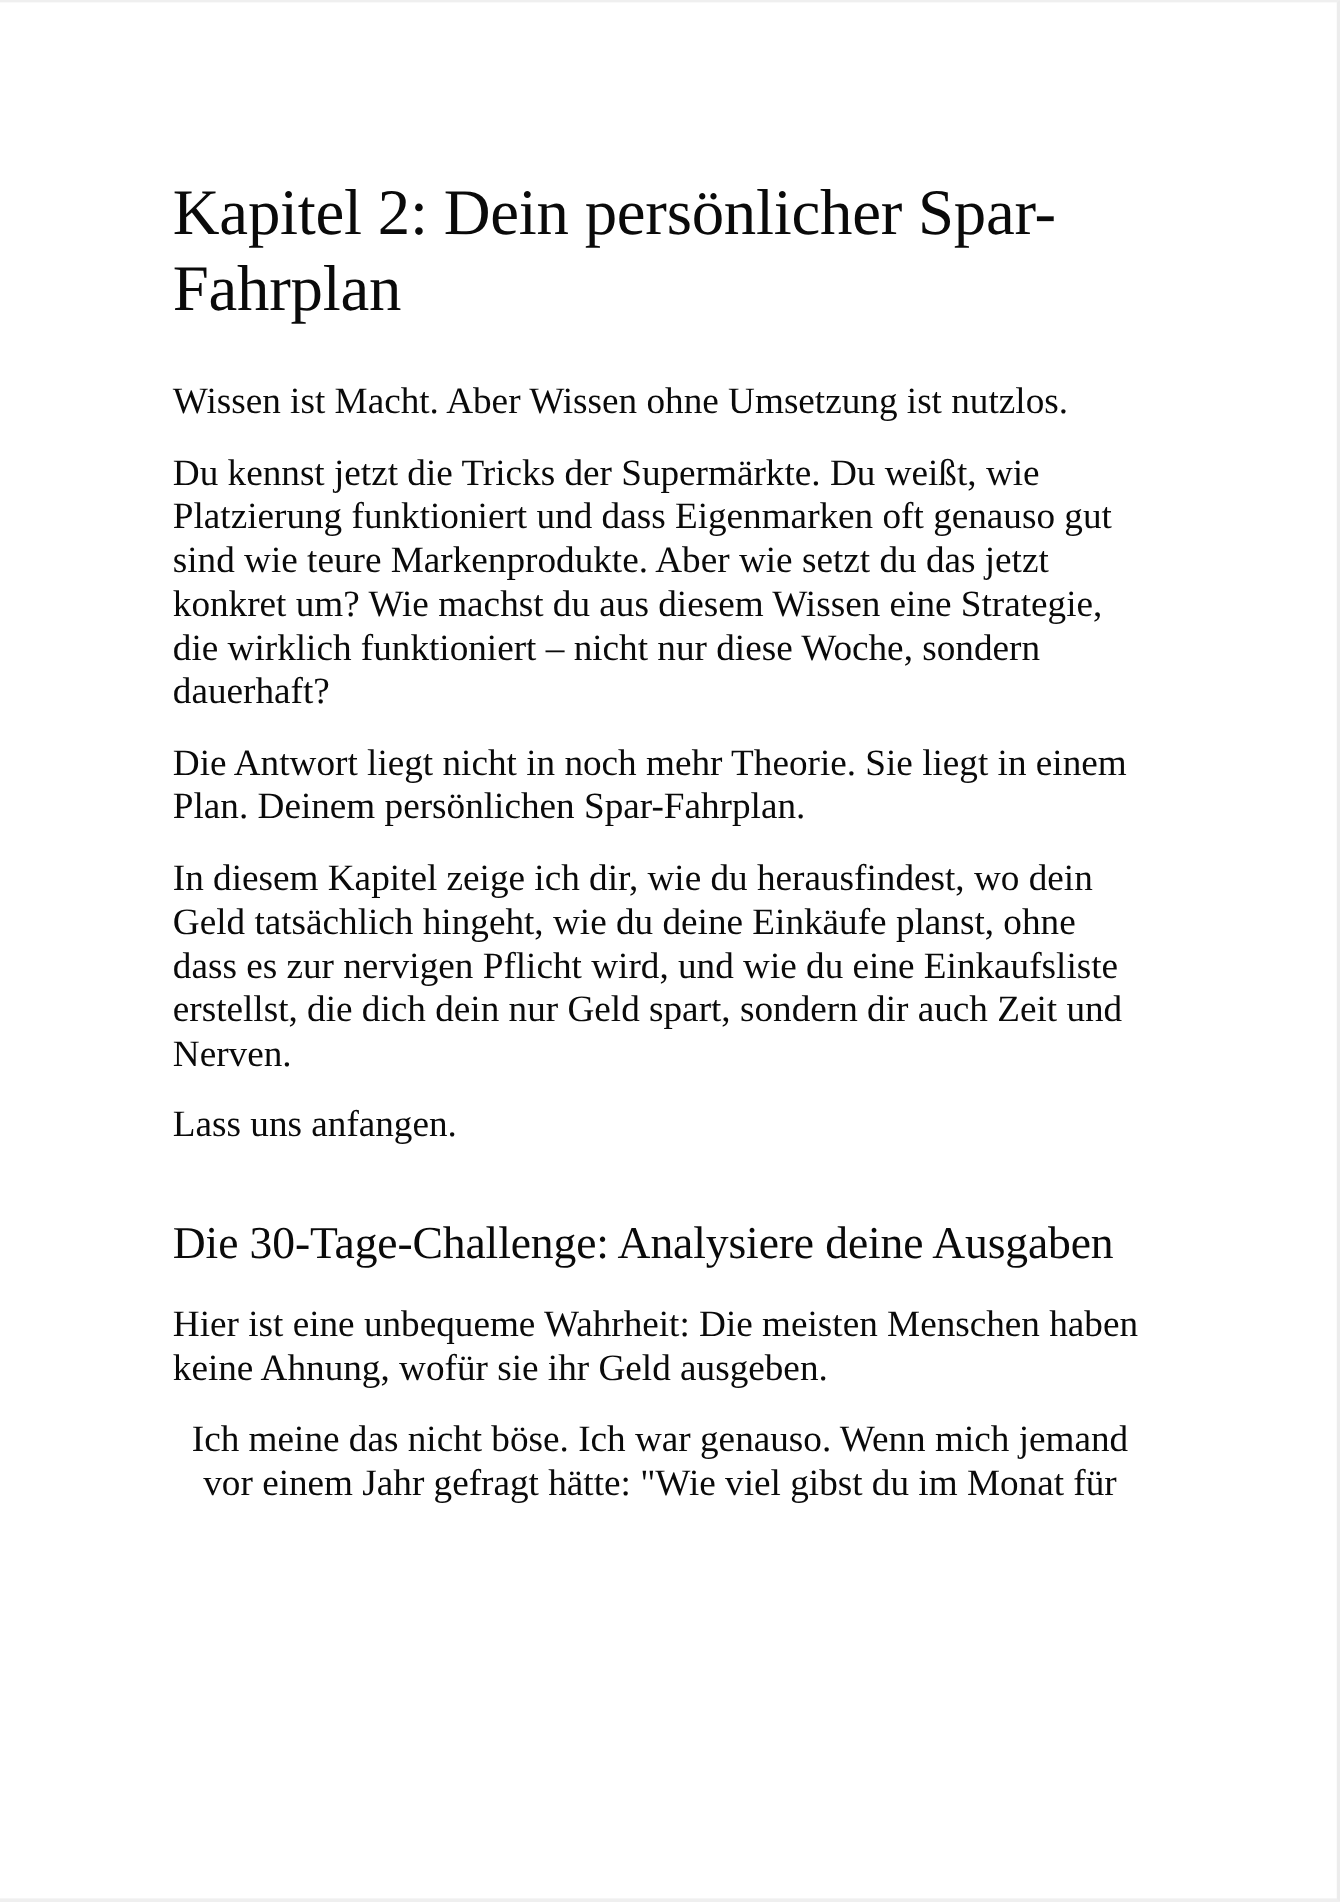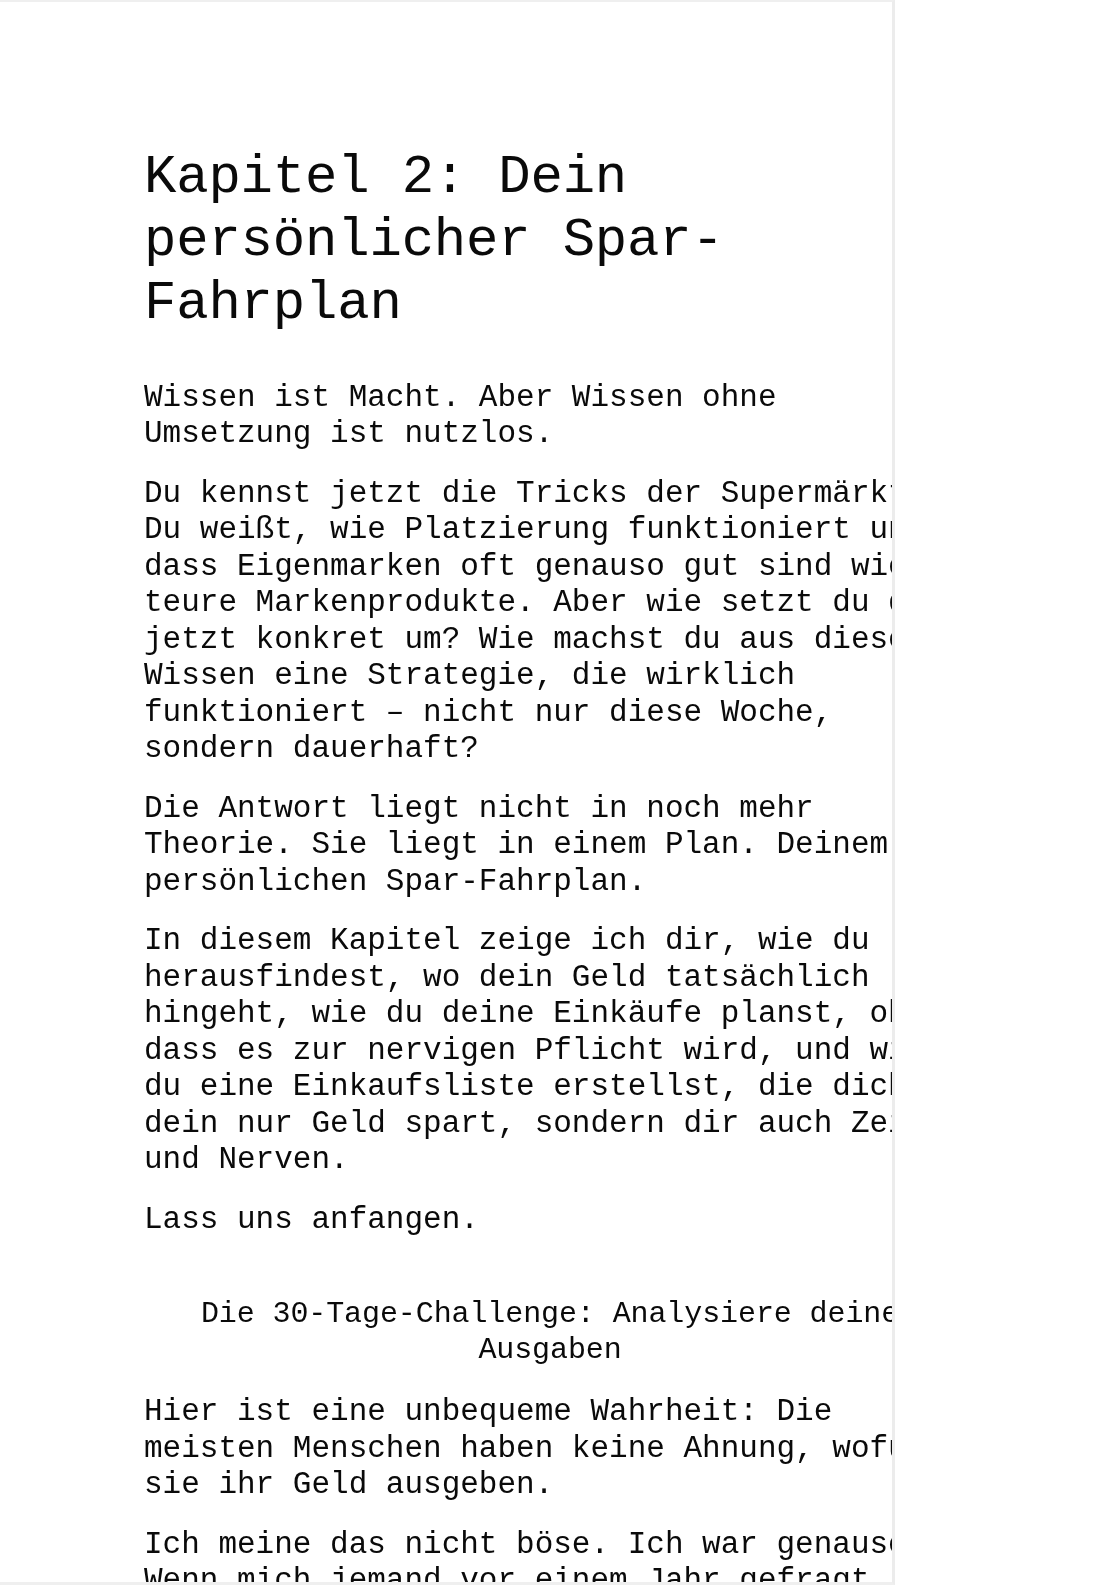--- a/index.html
+++ b/index.html
@@ -12,29 +12,28 @@
   body {
     font-family: "Liberation Serif", "DejaVu Serif", serif;
     color: #000000;
     -webkit-font-smoothing: antialiased;
   }
 
   
   .page {
     position: relative;
     box-sizing: border-box;
-    width: 895px;
+    width: 1117px;
     height: 1585px;
     background: #ffffff;
     border-top: 2px solid #efefef;
     border-right: 3px solid #ececec;
     border-bottom: 3px solid #efefef;
     border-left: 0;
     overflow: hidden;
-    font-family: Liberation Mono, monospace;
   }
 
   .page-body {
     position: absolute;
     left: 144px;
     top: 0;
     width: 812px;
   }
 
   
@@ -42,47 +41,46 @@
     font-size: 54px;
     line-height: 1.17;
     font-weight: normal;
     letter-spacing: -0.2px;
     margin: 0;
     padding-top: 144px;
     color: #0a0a0a;
   }
 
   .section-heading {
-    font-size: 30px;
+    font-size: 38px;
     line-height: 1.2;
     font-weight: normal;
     letter-spacing: -0.1px;
     margin: 0;
     padding-top: 40px;
     color: #0a0a0a;
-    text-align: center;
   }
 
   .para {
     font-size: 31px;
     line-height: 36.5px;
     margin: 0;
     color: #0a0a0a;
     text-align: left;
     hyphens: none;
   }
 
   .para + .para { margin-top: 23px; }
 
   .block-gap-after-title { height: 44px; }
   .block-gap-before-heading { height: 18px; }
   .block-gap-after-heading { height: 26px; }
 
   
-  .clipped-tail { overflow: hidden; }
+  .clipped-tail { overflow: hidden; text-align: center; }
 </style>
 </head>
 <body>
 
 <div class="page">
   <div class="page-body">
 
     <h1 class="chapter-title">Kapitel 2: Dein persönlicher Spar-Fahrplan</h1>
 
     <div class="block-gap-after-title"></div>

